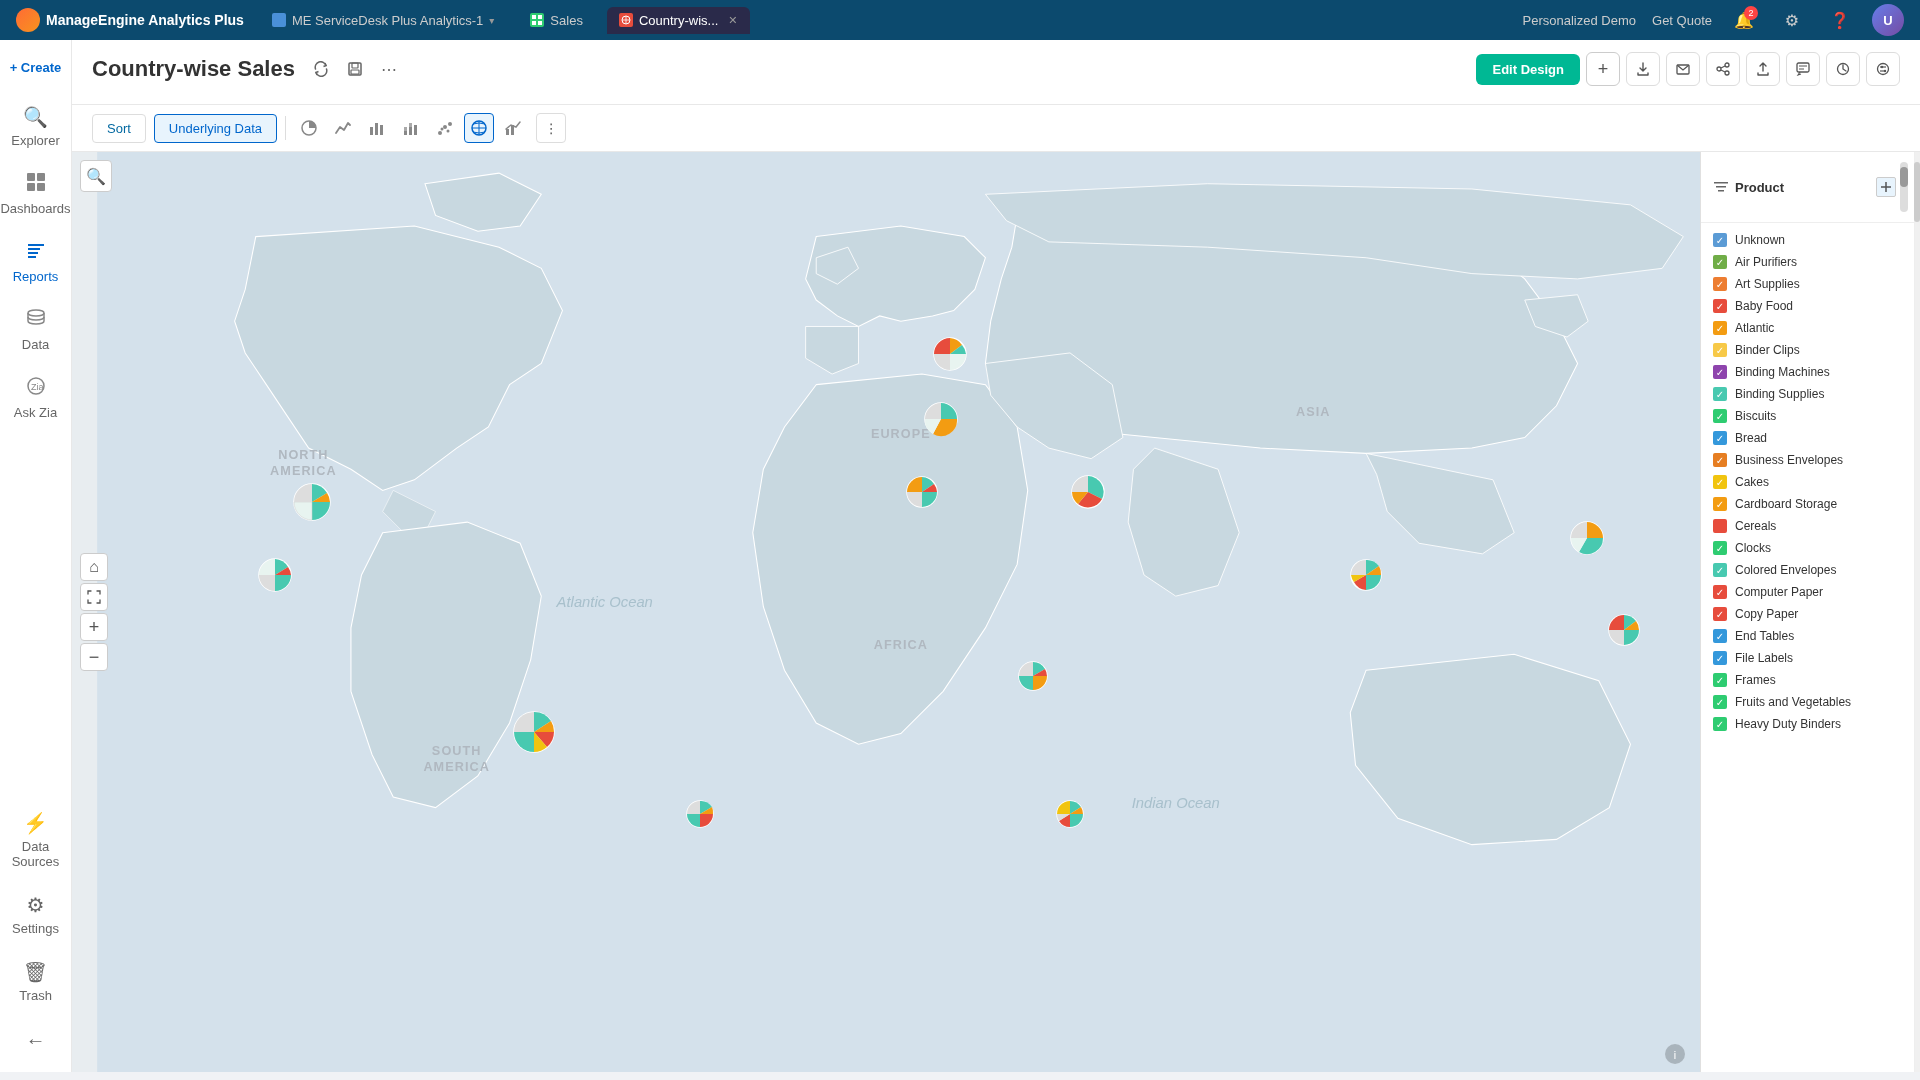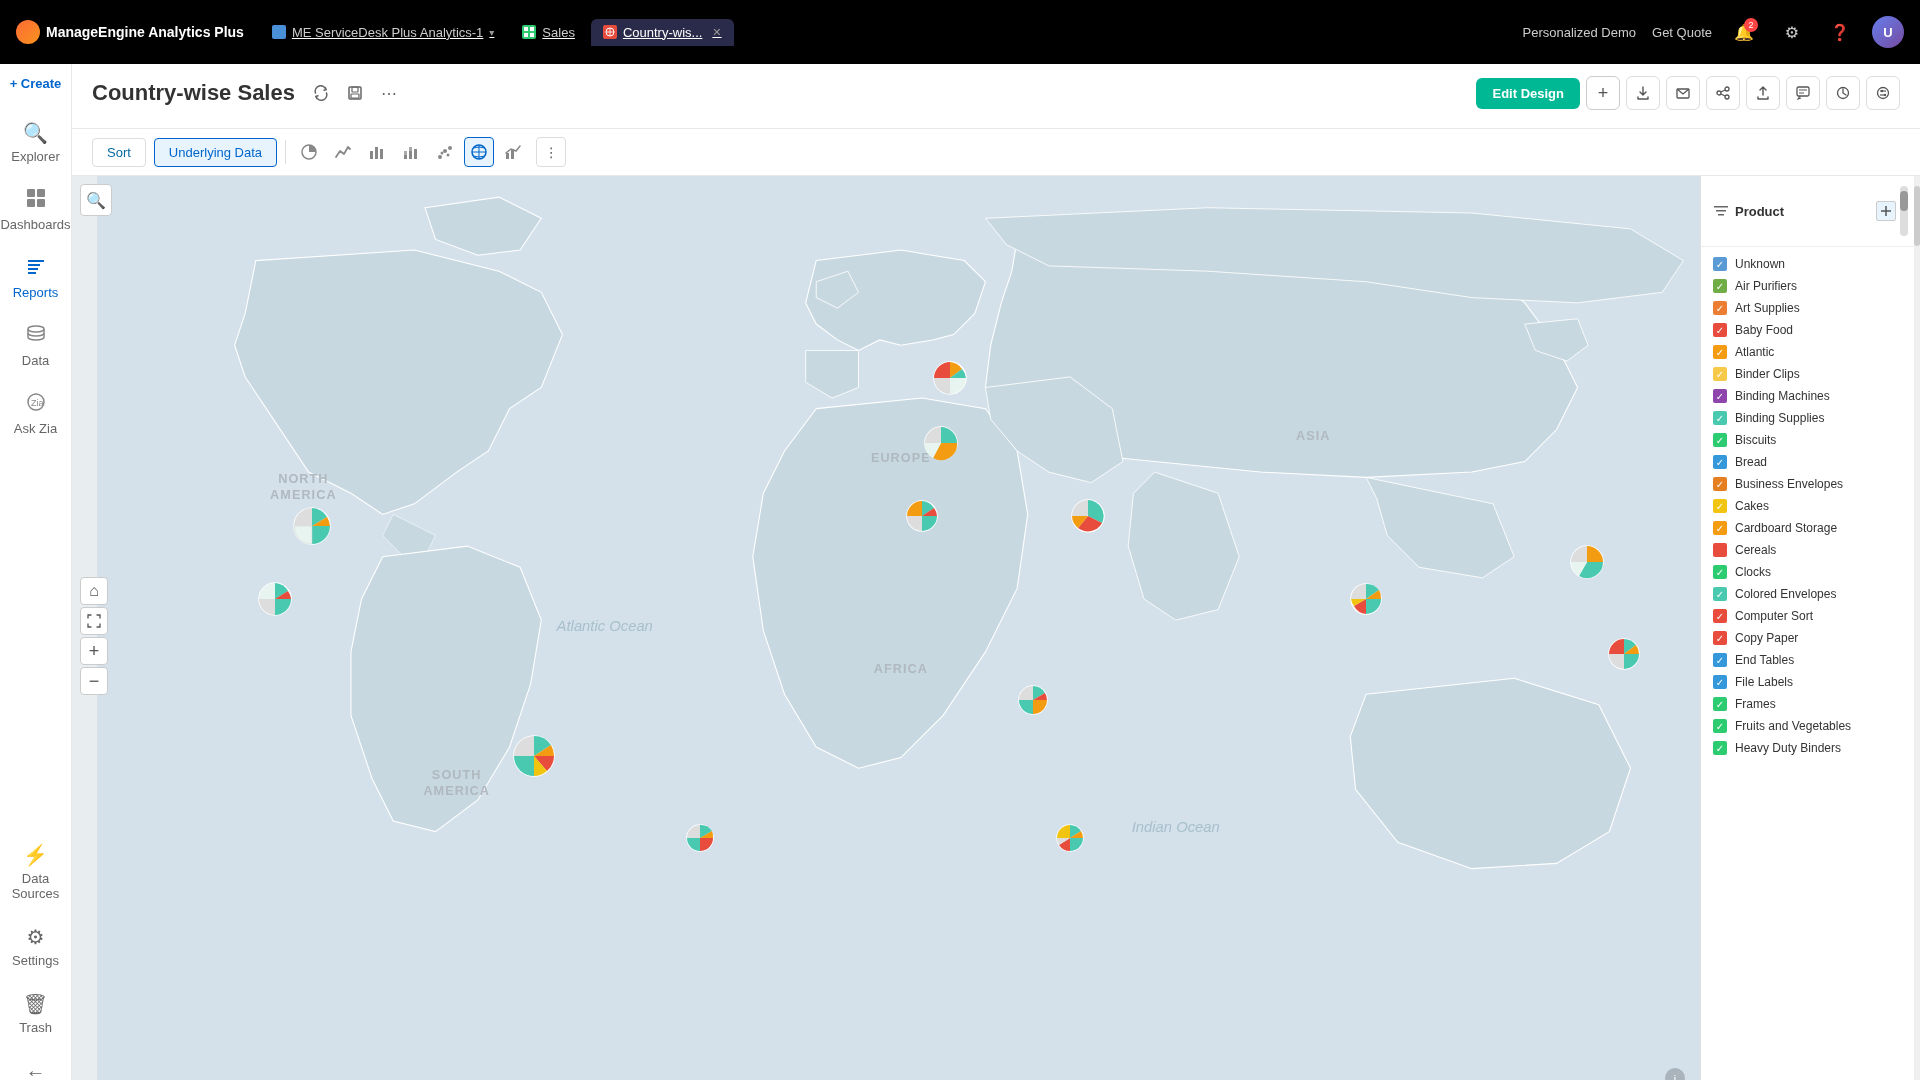--- a/index.html
+++ b/index.html
@@ -1,21 +1,21 @@
 <!DOCTYPE html>
 <html><head>
   <meta charset="utf-8">
   <style>
     * { margin: 0; padding: 0; box-sizing: border-box; }
     body { font-family: -apple-system, BlinkMacSystemFont, 'Segoe UI', Arial, sans-serif; background: #f0f2f5; width: 1920px; height: 1080px; overflow: hidden; }
 
     
     .top-nav {
-      background: #000000;
-      height: 64px;
+      background: #0c4a6e;
+      height: 40px;
       display: flex;
       align-items: center;
       padding: 9px 16px;
       gap: 16px;
       color: white;
     }
     .brand {
       display: flex;
       align-items: center;
       gap: 6px;
@@ -25,24 +25,23 @@
       white-space: nowrap;
     }
     .brand-logo {
       width: 24px;
       height: 24px;
       background: linear-gradient(135deg, #ff6b35, #f7931e);
       border-radius: 50%;
     }
     .nav-tabs {
       display: flex;
-      gap: 4px;
+      gap: 12px;
       flex: 1;
       align-items: flex-start;
-      text-decoration: underline;
     }
     .nav-tab {
       display: flex;
       align-items: center;
       gap: 6px;
       padding: 6px 12px;
       border-radius: 6px 6px 0 0;
       font-size: 13px;
       color: #ccc;
       cursor: pointer;
@@ -123,21 +122,21 @@
     }
 
     
     .sidebar {
       width: 72px;
       background: #fff;
       border-right: 1px solid #e8e8e8;
       display: flex;
       flex-direction: column;
       align-items: center;
-      padding: 4px 0;
+      padding: 12px 0;
       gap: 4px;
     }
     .create-btn {
       background: none;
       border: none;
       color: #0066cc;
       font-size: 13px;
       font-weight: 600;
       cursor: pointer;
       display: flex;
@@ -977,21 +976,21 @@
           <div class="legend-item">
             <div class="legend-checkbox" style="background:#2ecc71;">✓</div>
             <span>Clocks</span>
           </div>
           <div class="legend-item">
             <div class="legend-checkbox" style="background:#48c9b0;">✓</div>
             <span>Colored Envelopes</span>
           </div>
           <div class="legend-item">
             <div class="legend-checkbox" style="background:#e74c3c;">✓</div>
-            <span>Computer Sort</span>
+            <span>Computer Paper</span>
           </div>
           <div class="legend-item">
             <div class="legend-checkbox" style="background:#e74c3c;">✓</div>
             <span>Copy Paper</span>
           </div>
           <div class="legend-item">
             <div class="legend-checkbox" style="background:#3498db;">✓</div>
             <span>End Tables</span>
           </div>
           <div class="legend-item">

